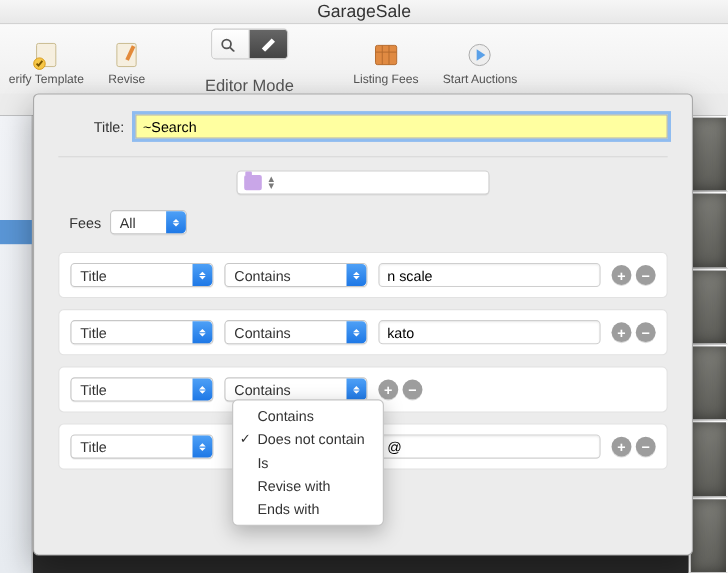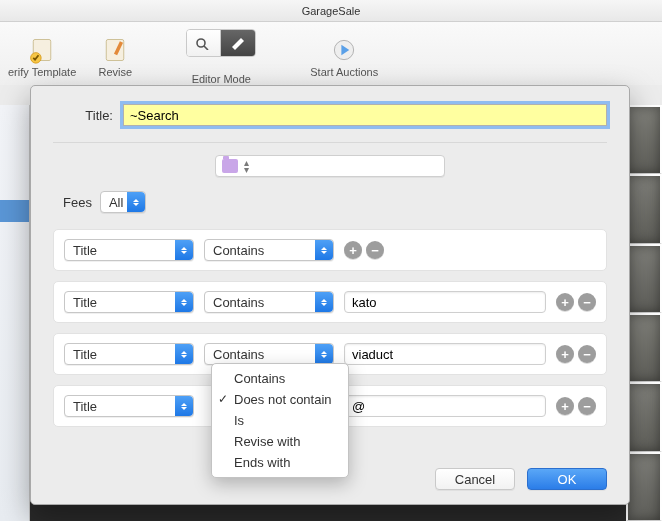--- a/index.html
+++ b/index.html
@@ -12,21 +12,21 @@
     overflow: hidden;
     position: relative;
     color: #333;
   }
   .titlebar {
     height: 22px;
     background: linear-gradient(#f6f6f6,#e8e8e8);
     border-bottom: 1px solid #d0d0d0;
     text-align: center;
     line-height: 22px;
-    font-size: 11px;
+    font-size: 16px;
     color: #333;
   }
   .toolbar {
     height: 63px;
     background: linear-gradient(#fafafa,#efefef);
     border-bottom: 1px solid #c8c8c8);
     display: flex;
     align-items: center;
     padding-left: 0;
     gap: 6px;
@@ -243,23 +243,34 @@
             <circle cx="6" cy="7" r="4" fill="none" stroke="#555" stroke-width="1.6"></circle>
             <line x1="9" y1="10" x2="13" y2="14" stroke="#555" stroke-width="1.6"></line>
           </svg>
       </div>
       <div class="seg">
         <svg width="18" height="14" viewBox="0 0 18 14">
             <path d="M3 11 L12 2 L15 5 L6 14 Z" fill="#fff"></path>
           </svg>
       </div>
     </div>
-    <span style="font-size:11px;color:#555;margin-top:16px">Editor Mode</span>
+    <span style="font-size:15px;color:#555;margin-top:16px">Editor Mode</span>
   </div>
   <div style="width:34px"></div>
+  <div class="tool">
+    <div class="ticon">
+      <svg viewBox="0 0 32 32">
+          <rect x="5" y="6" width="22" height="20" rx="2" fill="#e08a42" stroke="#b46a2d"></rect>
+          <line x1="5" y1="13" x2="27" y2="13" stroke="#b46a2d"></line>
+          <line x1="12" y1="6" x2="12" y2="26" stroke="#b46a2d"></line>
+          <line x1="19" y1="6" x2="19" y2="26" stroke="#b46a2d"></line>
+        </svg>
+    </div>
+    <span>Listing Fees</span>
+  </div>
   <div class="tool">
     <div class="ticon">
       <svg viewBox="0 0 32 32">
           <circle cx="16" cy="16" r="11" fill="#eee" stroke="#aaa"></circle>
           <polygon points="13,10 13,22 22,16" fill="#5aa0e8"></polygon>
         </svg>
     </div>
     <span>Start Auctions</span>
   </div>
 </div>
@@ -288,37 +299,38 @@
 
   <div class="eval-row">
     <div class="eval-popup">
       <span class="folder-ico"></span>
       <span class="chev">▴<br>▾</span>
     </div>
   </div>
 
   <div class="match-row">
     <span>Fees</span>
-    <span class="mac-select" style="width:46px">
+    <span class="mac-select" style="width:70px">
       <span>All</span>
       <span class="cap"></span>
     </span>
   </div>
 
   <div class="rules">
 
     <div class="rule">
       <span class="mac-select sel1">
         <span>Title</span>
         <span class="cap"></span>
       </span>
       <span class="mac-select sel2">
         <span>Contains</span>
         <span class="cap"></span>
       </span>
+      <input class="val" value="n scale" style="">
       <div class="pm">
         <div class="circ">+</div>
         <div class="circ">−</div>
       </div>
     </div>
 
     <div class="rule">
       <span class="mac-select sel1">
         <span>Title</span>
         <span class="cap"></span>
@@ -336,21 +348,20 @@
 
     <div class="rule" style="position:relative; z-index:40;">
       <span class="mac-select sel1">
         <span>Title</span>
         <span class="cap"></span>
       </span>
       <span class="mac-select sel2">
         <span>Contains</span>
         <span class="cap"></span>
       </span>
-      <input class="val" value="viaduct" style="">
       <div class="pm">
         <div class="circ">+</div>
         <div class="circ">−</div>
       </div>
 
       <div class="dropdown-menu">
         <div class="item">Contains</div>
         <div class="item checked">Does not contain</div>
         <div class="item">Is</div>
         <div class="item">Revise with</div>
@@ -369,17 +380,13 @@
       </span>
       <input class="val" value="@" style="">
       <div class="pm">
         <div class="circ">+</div>
         <div class="circ">−</div>
       </div>
     </div>
 
   </div>
 
-  <div class="footer">
-    <button class="btn">Cancel</button>
-    <button class="btn primary">OK</button>
-  </div>
 </div>
 
 </body></html>

